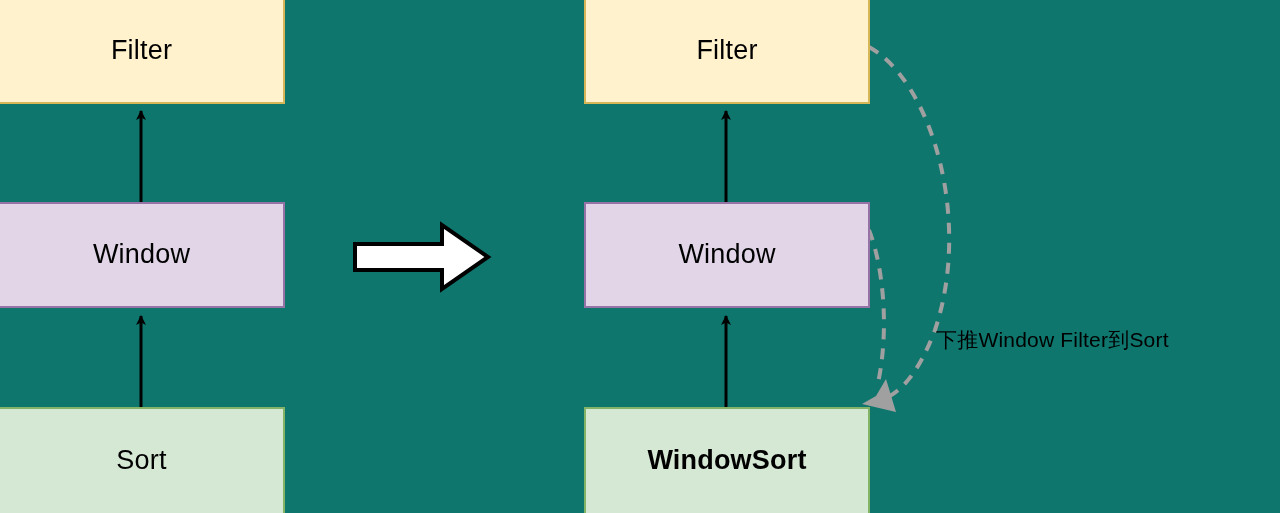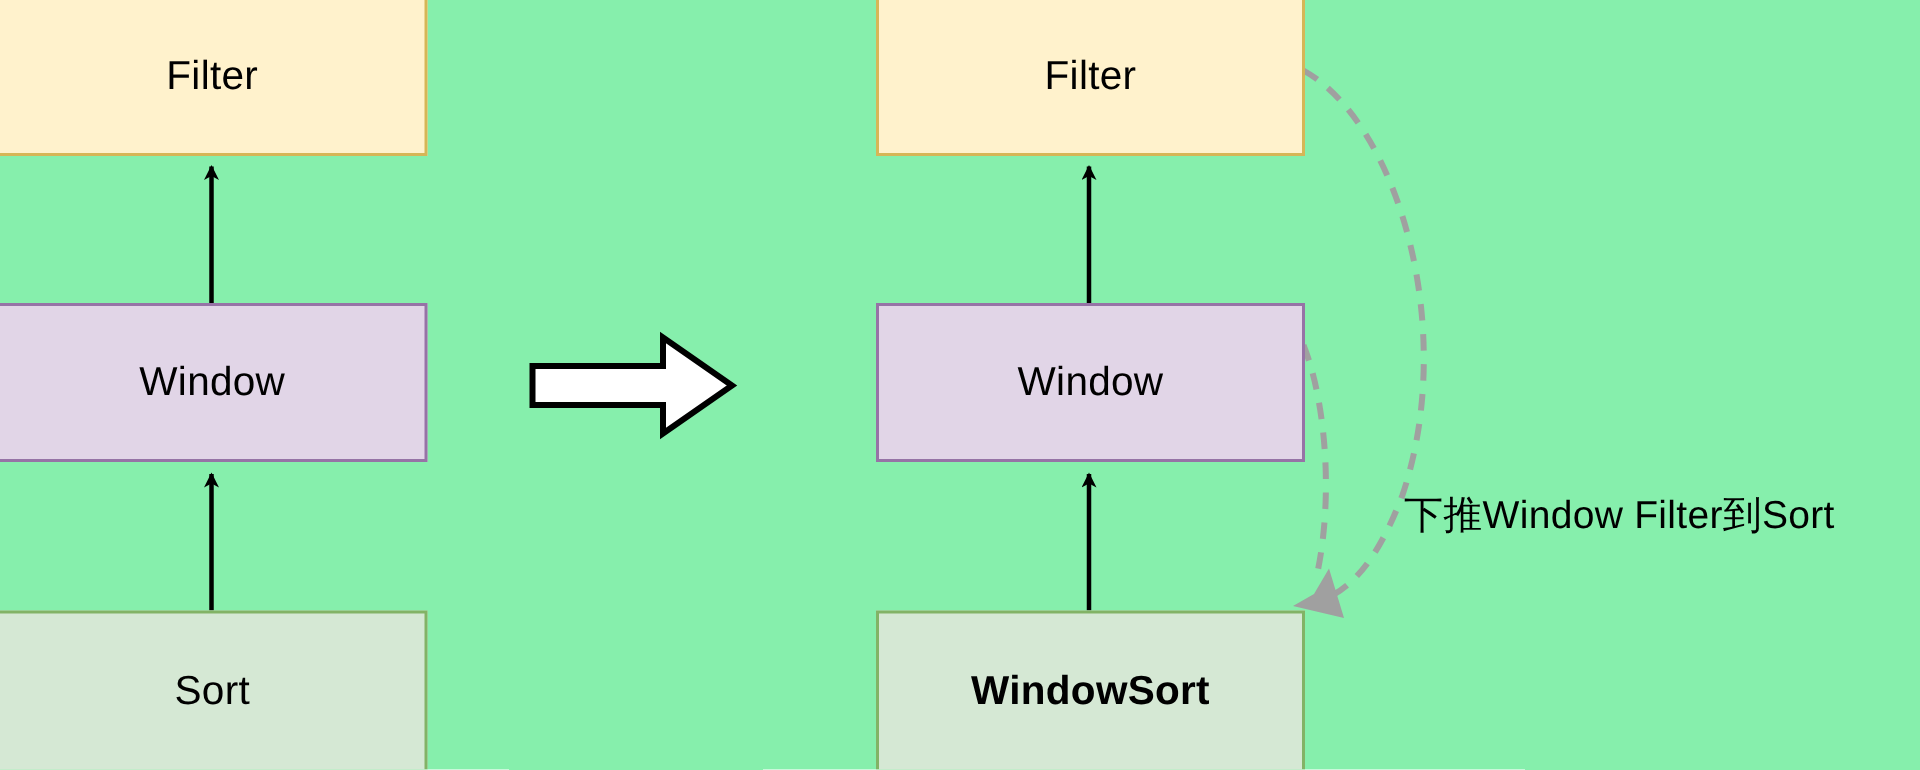--- a/index.html
+++ b/index.html
@@ -8,21 +8,21 @@
     padding: 0;
     background: #ffffff;
   }
   body {
     font-family: "Liberation Sans", "DejaVu Sans", sans-serif;
   }
   #stage {
     position: relative;
     width: 1280px;
     height: 513px;
-    background: #86efac;
+    background: #0f766e;
     overflow: hidden;
   }
   #svg-layer {
     position: absolute;
     left: 0;
     top: 0;
     width: 1280px;
     height: 513px;
   }
   .node-box {
@@ -64,21 +64,21 @@
     left: 584px; top: 407px;  width: 286px; height: 108px;
   }
   .fill-yellow { background: #fff2cc; border-color: #d6b656; }
   .fill-purple { background: #e1d5e7; border-color: #9673a6; }
   .fill-green  { background: #d5e8d4; border-color: #82b366; }
 
   .annotation-label {
     position: absolute;
     left: 936px;
     top: 326px;
-    font-size: 26px;
+    font-size: 21px;
     color: #000000;
     white-space: nowrap;
     letter-spacing: 0.2px;
   }
 </style>
 </head>
 <body>
 
 <div id="stage">
 

